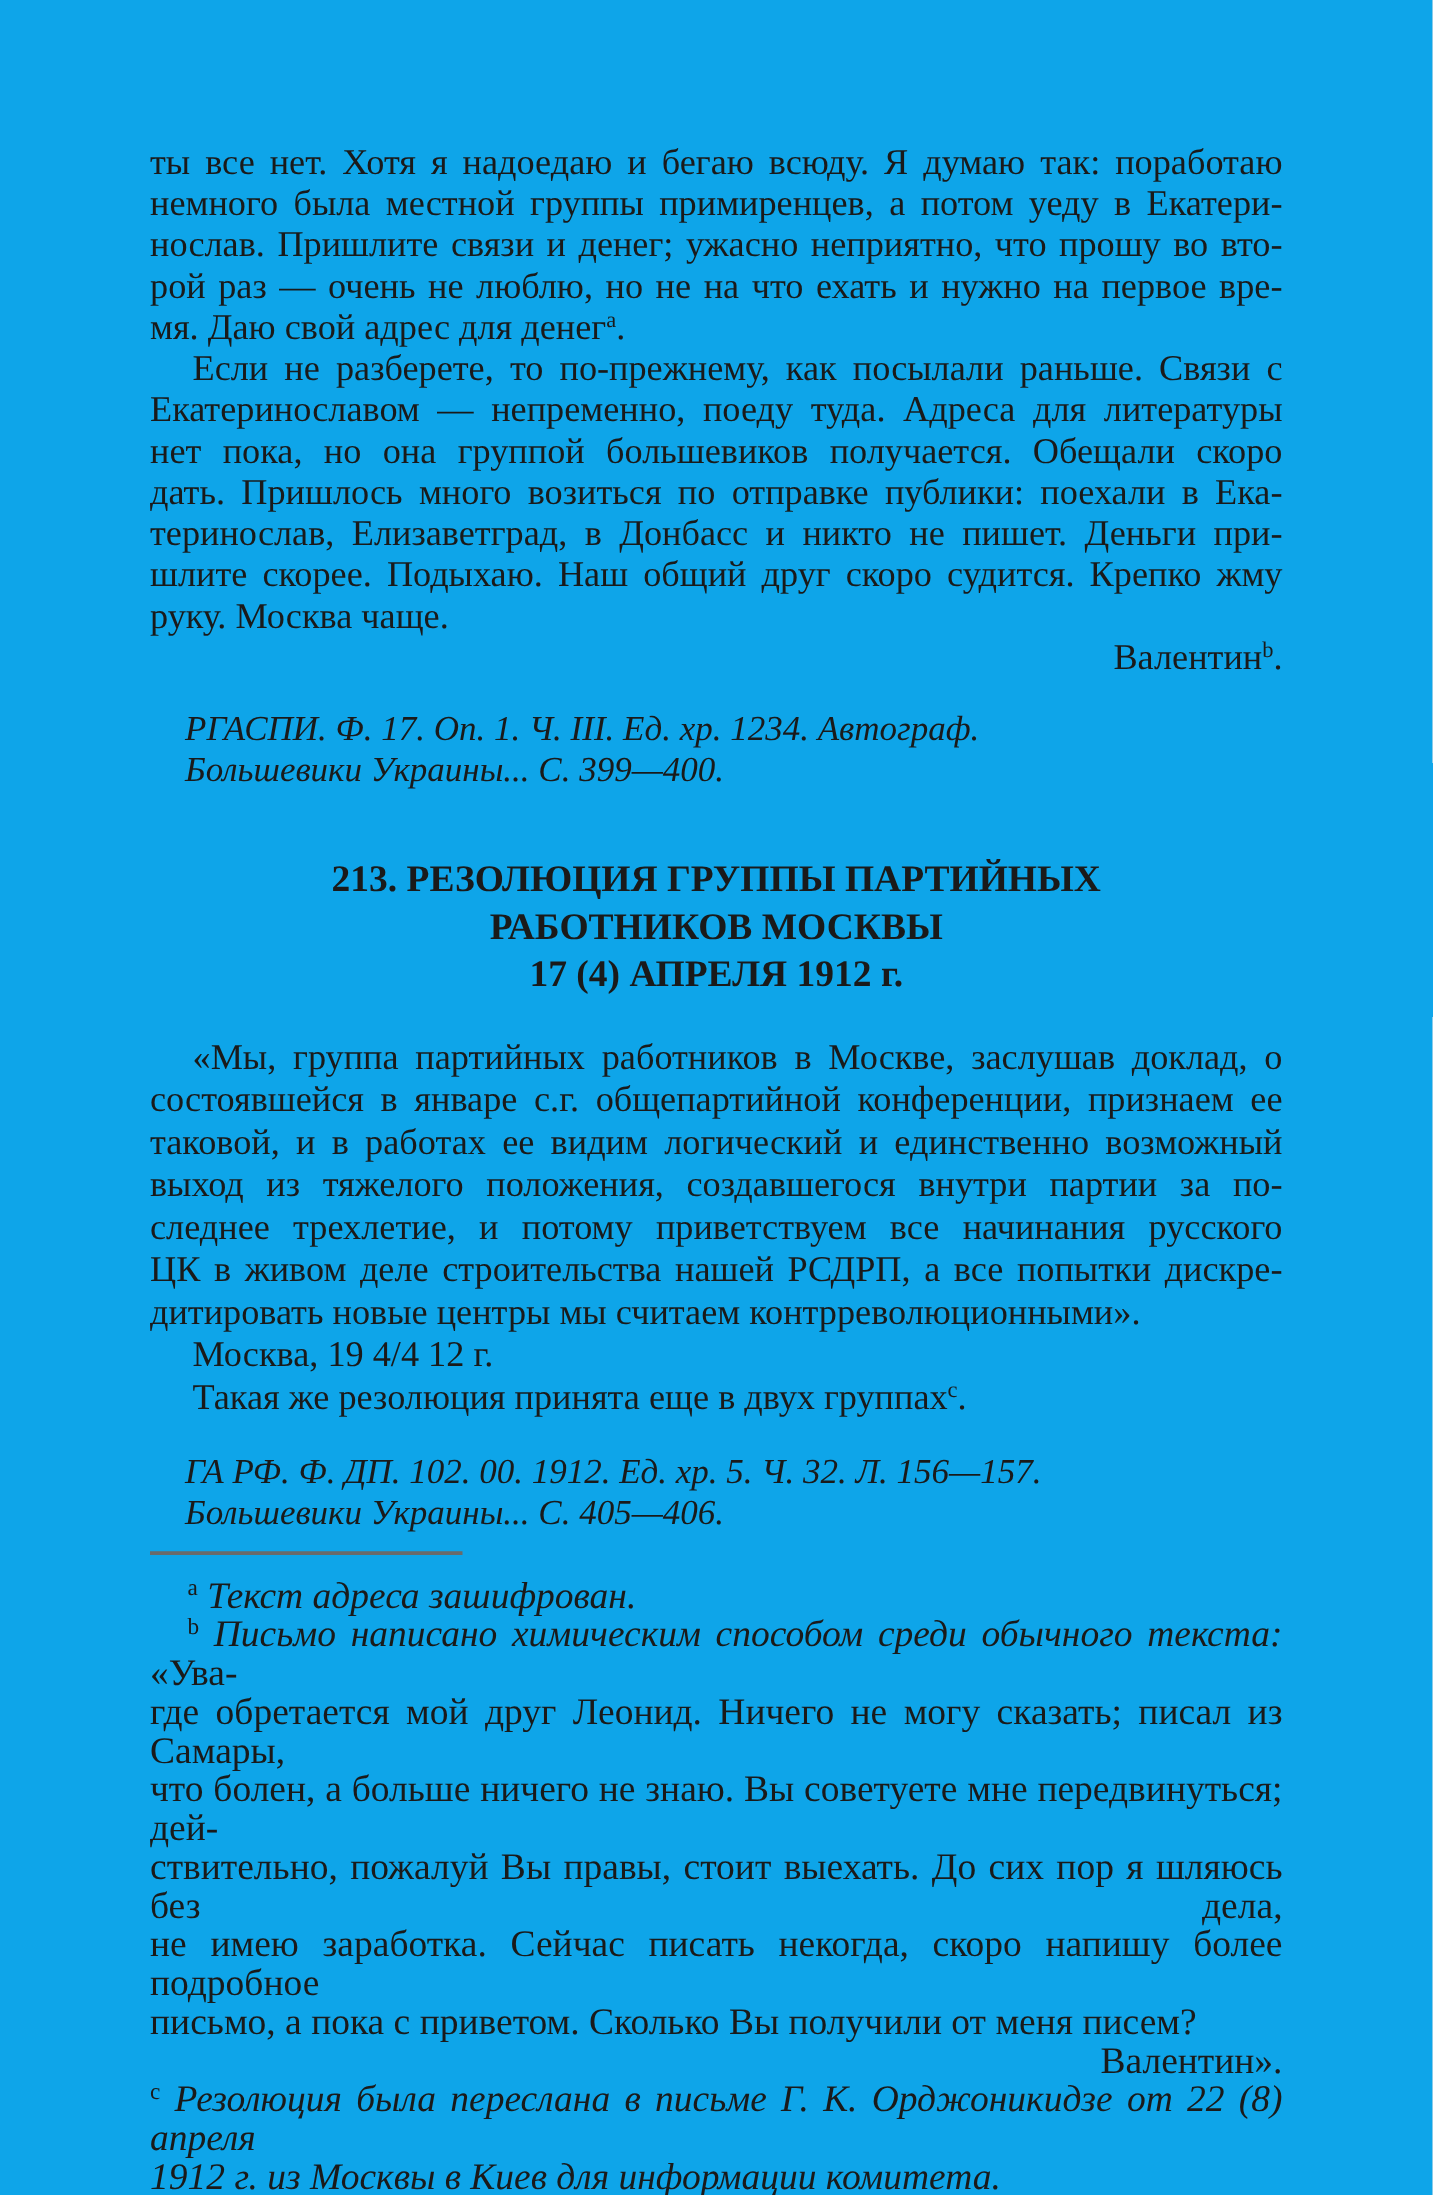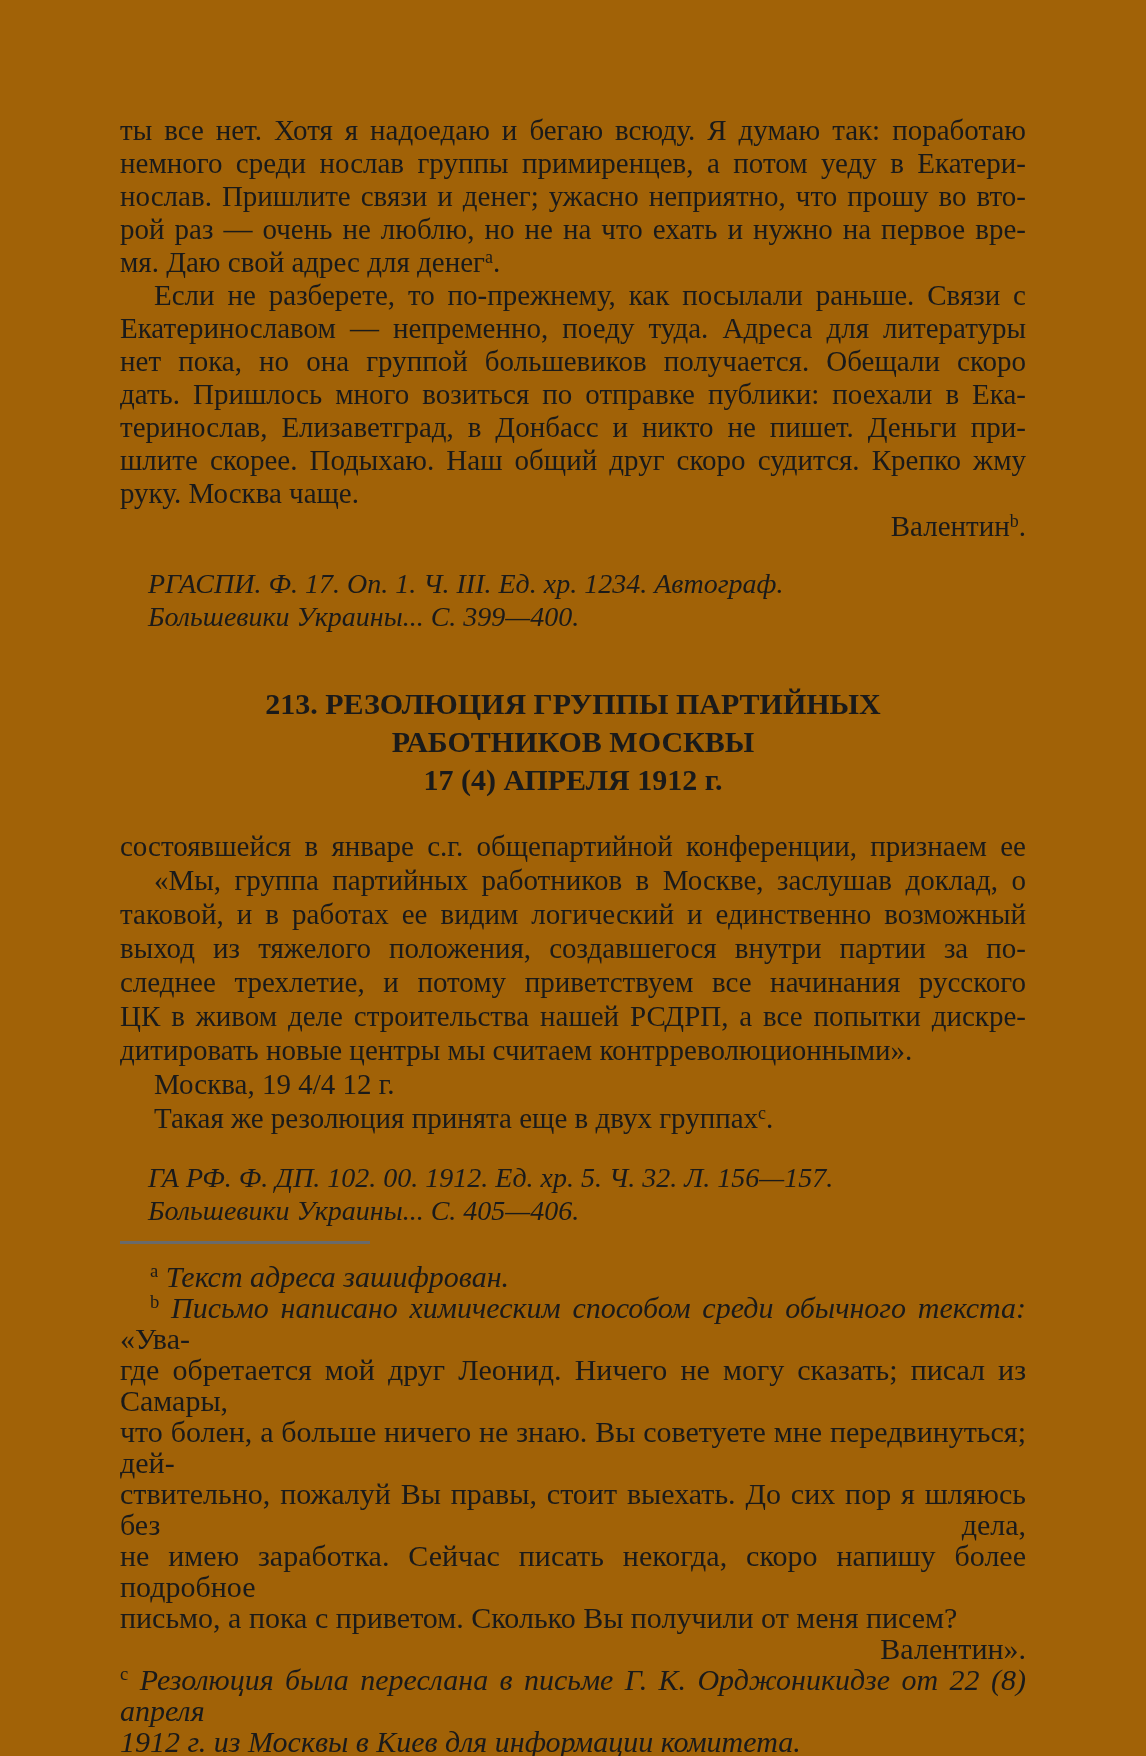--- a/index.html
+++ b/index.html
@@ -1,19 +1,19 @@
 <!DOCTYPE html>
 <html lang="ru"><head>
 <meta charset="utf-8">
 <style>
   html,body{margin:0;padding:0;background:#e9e9e9;}
   .page{
     position:relative;
     width:1146px;height:1756px;
-    background:#a16207;
+    background:#0ea5e9;
     color:#1a1a1a;
     font-family:"Liberation Serif","DejaVu Serif",serif;
     overflow:hidden;
     margin:0 auto;
   }
   .textblock{
     position:absolute;left:120px;top:0;width:906px;
     padding-top:114px;
   }
   .jline{
@@ -54,21 +54,21 @@
 </style>
 </head>
 <body>
 
 <div class="page">
   <div class="textblock">
 
     <div class="letter">
       <div>
           <div class="jline"><span class="">ты все нет. Хотя я надоедаю и бегаю всюду. Я думаю так: поработаю</span></div>
-          <div class="jline"><span class="">немного среди нослав группы примиренцев, а потом уеду в Екатери-</span></div>
+          <div class="jline"><span class="">немного была местной группы примиренцев, а потом уеду в Екатери-</span></div>
           <div class="jline"><span class="">нослав. Пришлите связи и денег; ужасно неприятно, что прошу во вто-</span></div>
           <div class="jline"><span class="">рой раз — очень не люблю, но не на что ехать и нужно на первое вре-</span></div>
           <div class="jline last"><span class="">мя. Даю свой адрес для денег</span><span class="fnref">a</span><span class="">.</span></div>
         </div>
       <div>
           <div class="jline ind"><span class="">Если не разберете, то по-прежнему, как посылали раньше. Связи с</span></div>
           <div class="jline"><span class="">Екатеринославом — непременно, поеду туда. Адреса для литературы</span></div>
           <div class="jline"><span class="">нет пока, но она группой большевиков получается. Обещали скоро</span></div>
           <div class="jline"><span class="">дать. Пришлось много возиться по отправке публики: поехали в Ека-</span></div>
           <div class="jline"><span class="">теринослав, Елизаветград, в Донбасс и никто не пишет. Деньги при-</span></div>
@@ -85,22 +85,22 @@
         <div class="jline last"><span class="">Большевики Украины... С. 399—400.</span></div>
       </div>
 
     <div class="heading">
         <div class="jline last"><span class="">213. РЕЗОЛЮЦИЯ ГРУППЫ ПАРТИЙНЫХ</span></div>
         <div class="jline last"><span class="">РАБОТНИКОВ МОСКВЫ</span></div>
         <div class="jline last"><span class="">17 (4) АПРЕЛЯ 1912 г.</span></div>
       </div>
 
     <div class="resolution">
+        <div class="jline ind"><span class="">«Мы, группа партийных работников в Москве, заслушав доклад, о</span></div>
         <div class="jline"><span class="">состоявшейся в январе с.г. общепартийной конференции, признаем ее</span></div>
-        <div class="jline ind"><span class="">«Мы, группа партийных работников в Москве, заслушав доклад, о</span></div>
         <div class="jline"><span class="">таковой, и в работах ее видим логический и единственно возможный</span></div>
         <div class="jline"><span class="">выход из тяжелого положения, создавшегося внутри партии за по-</span></div>
         <div class="jline"><span class="">следнее трехлетие, и потому приветствуем все начинания русского</span></div>
         <div class="jline"><span class="">ЦК в живом деле строительства нашей РСДРП, а все попытки дискре-</span></div>
         <div class="jline last"><span class="">дитировать новые центры мы считаем контрреволюционными».</span></div>
         <div class="jline last ind"><span class="">Москва, 19 4/4 12 г.</span></div>
         <div class="jline last ind"><span class="">Такая же резолюция принята еще в двух группах</span><span class="fnref">c</span><span class="">.</span></div>
       </div>
 
     <div class="cit cit2">

